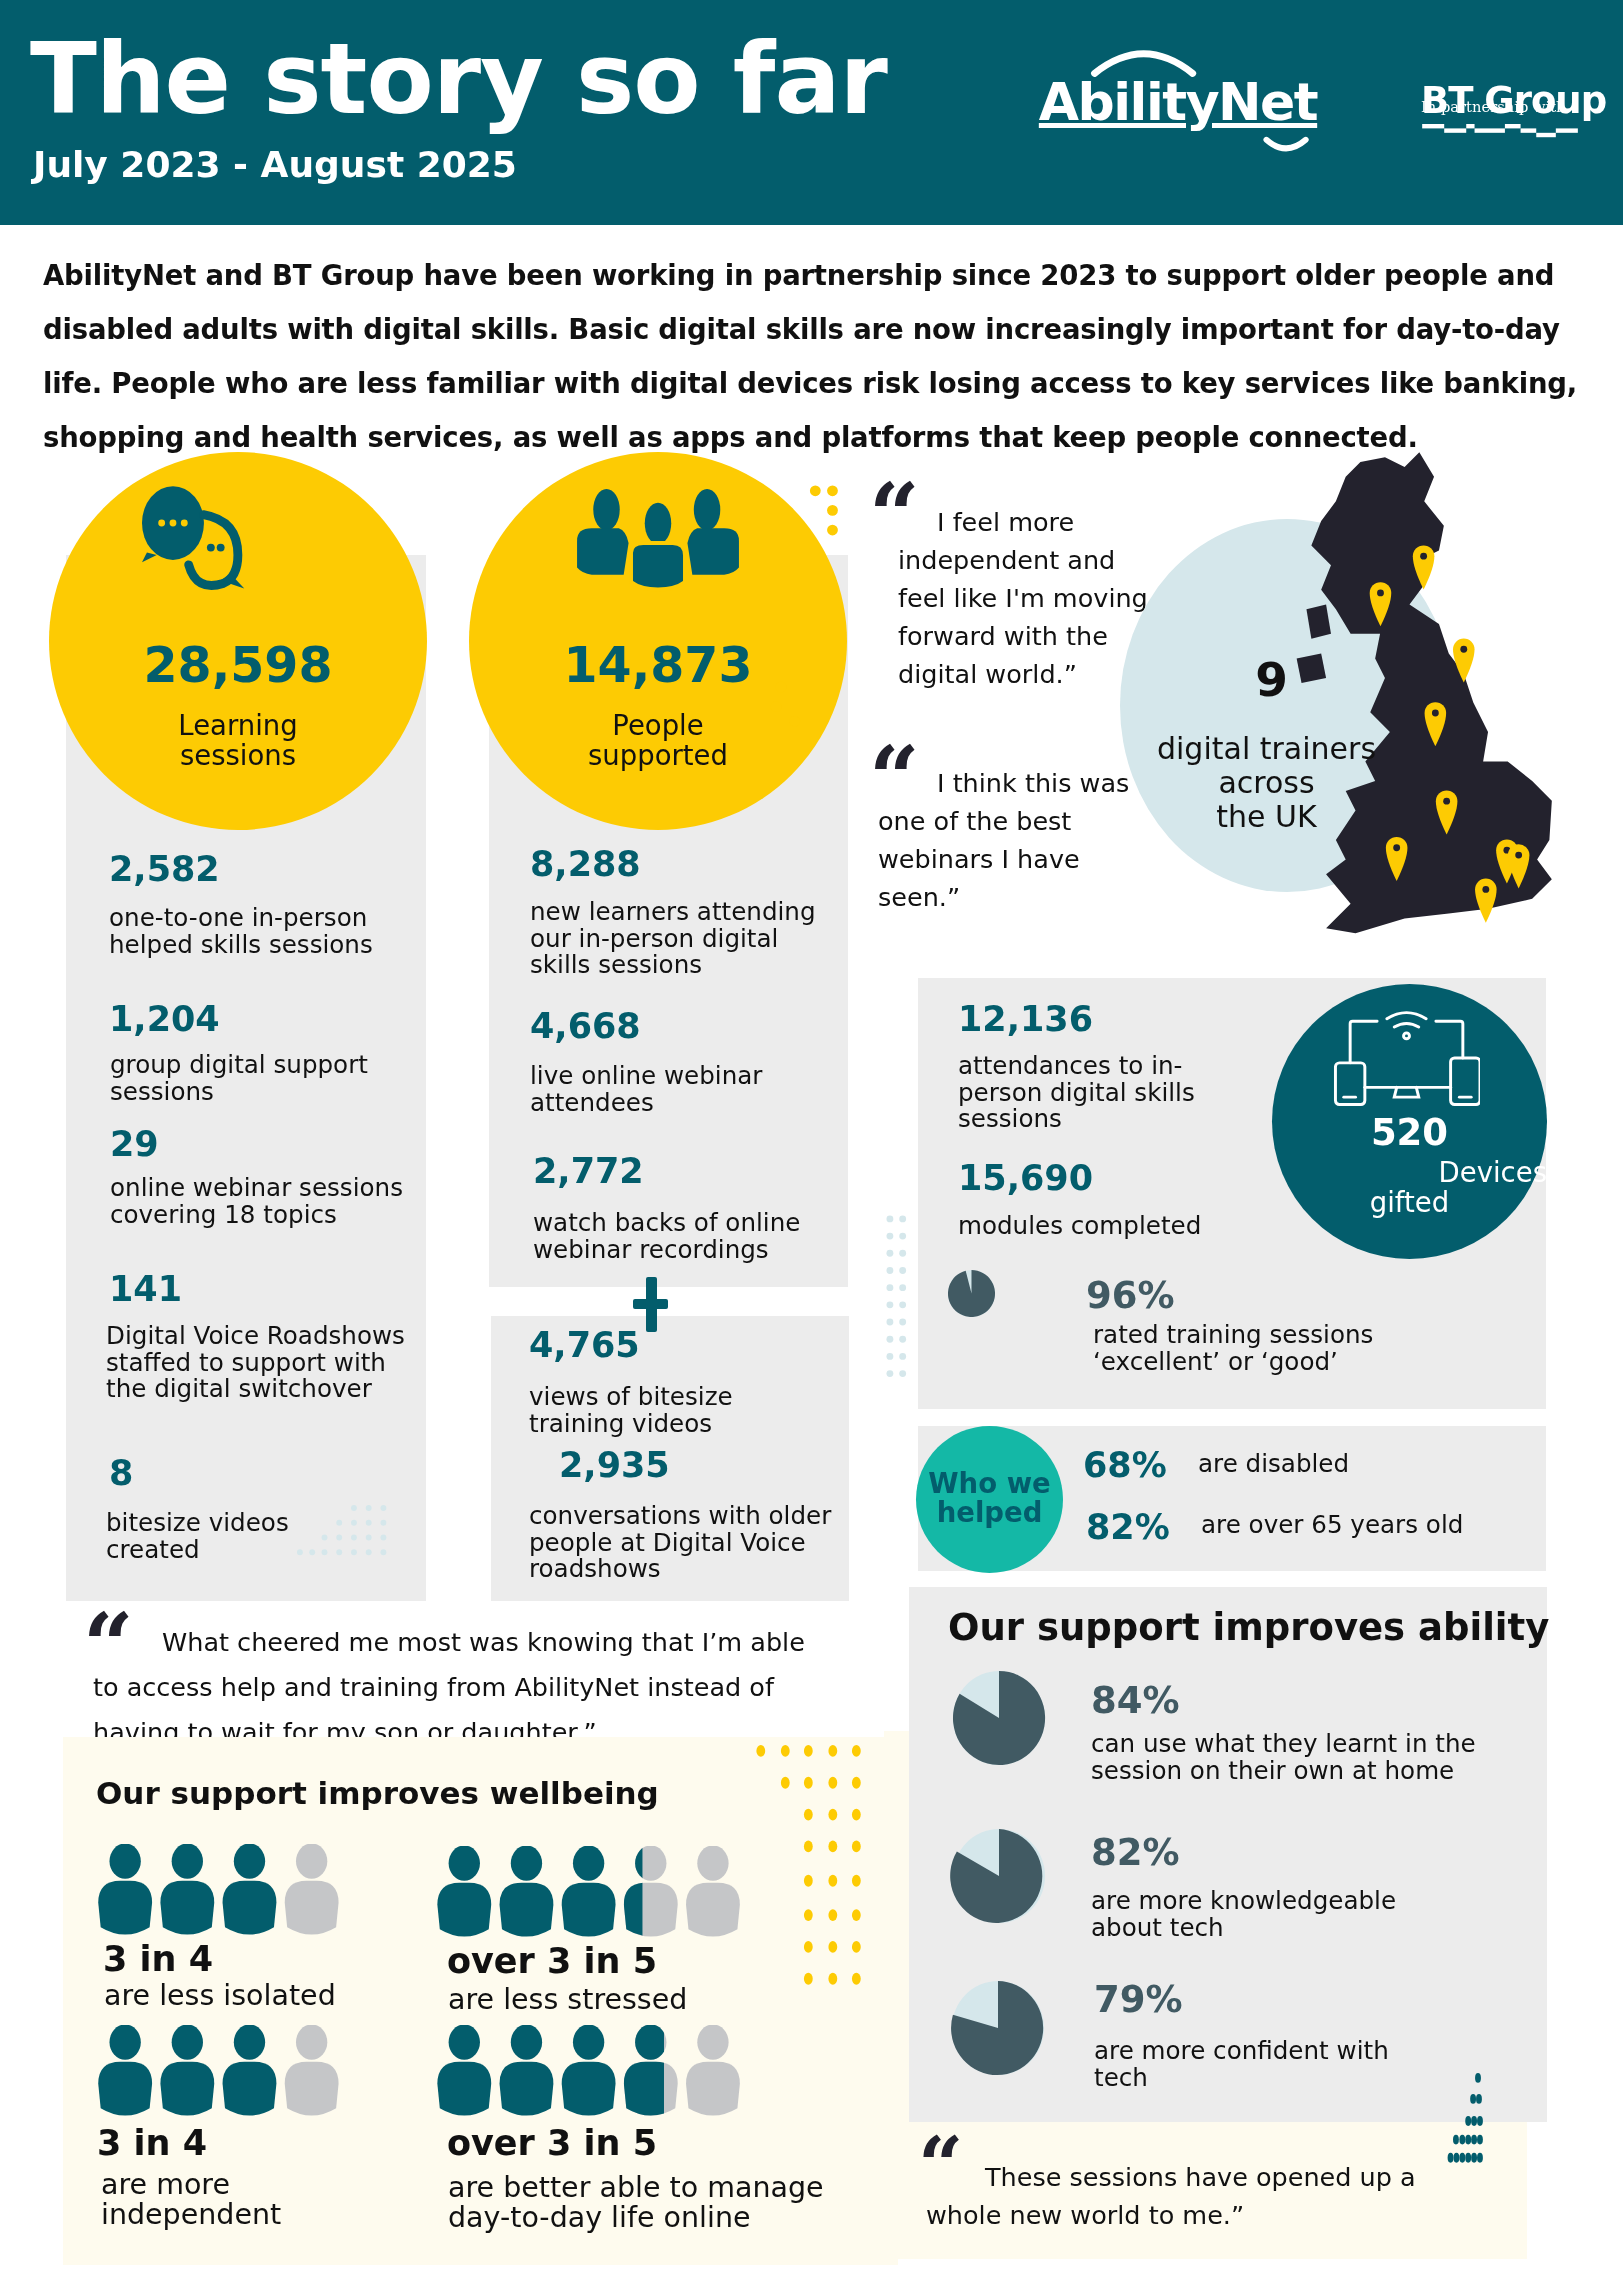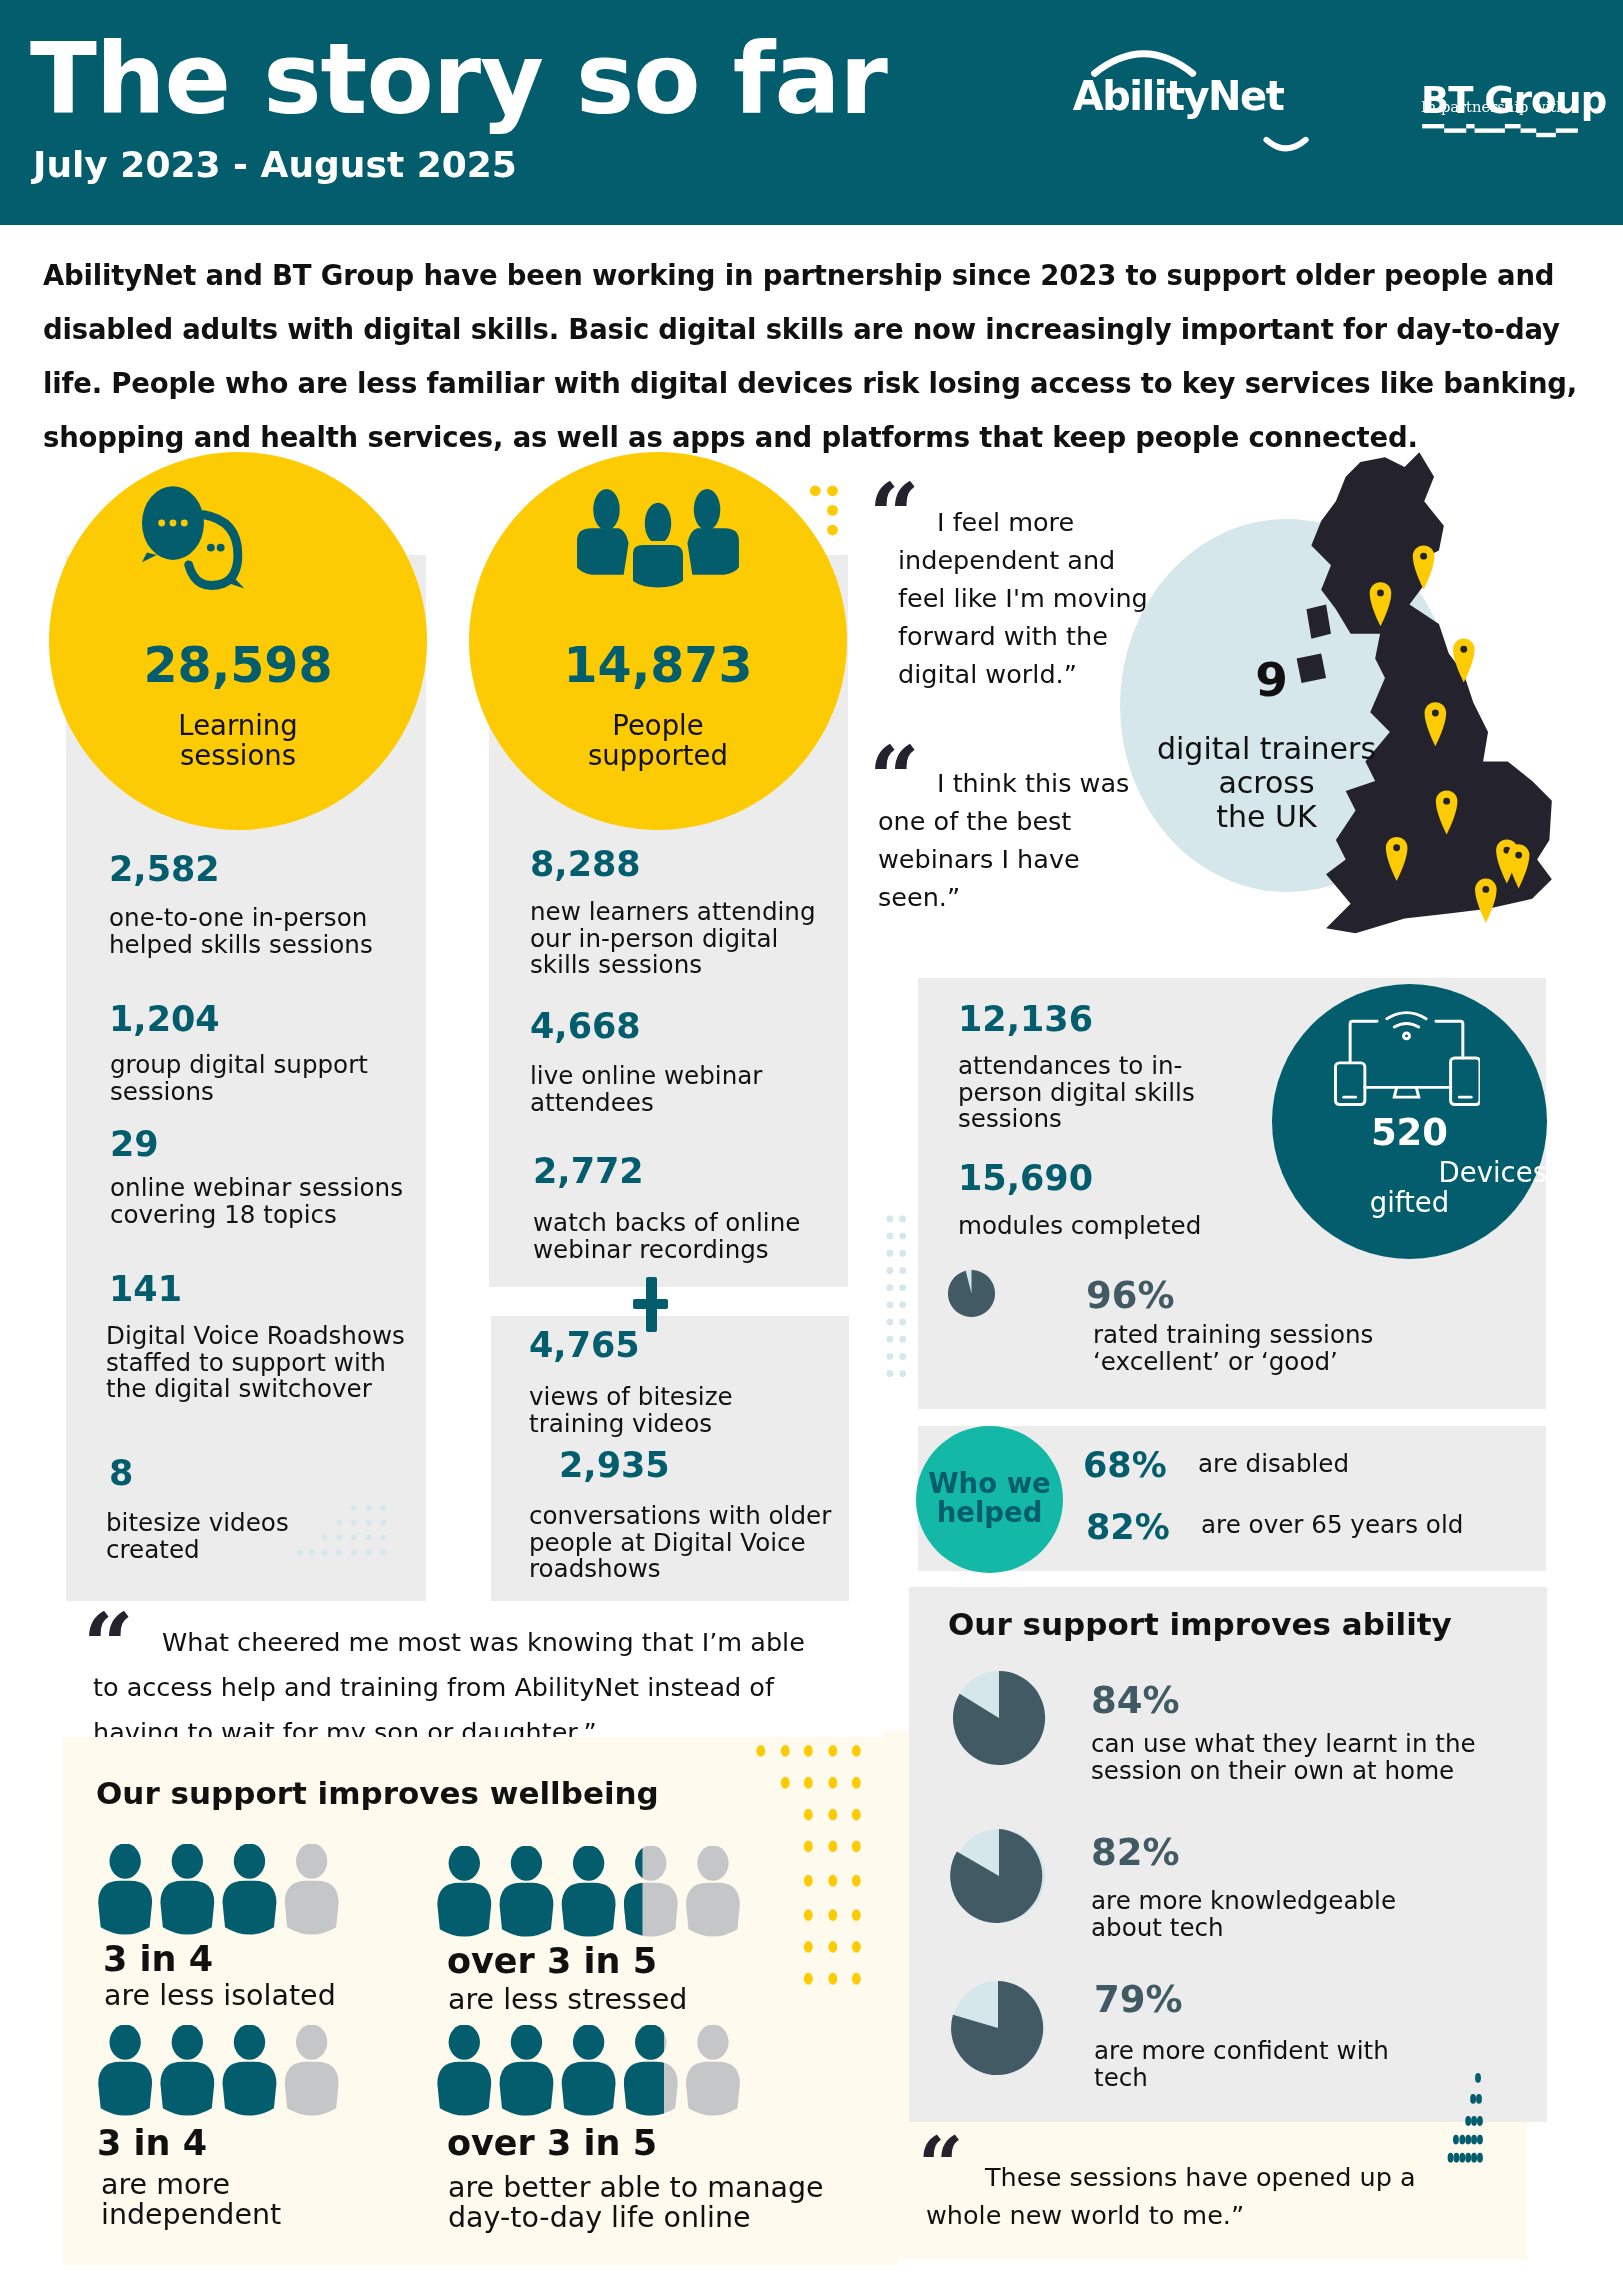--- a/index.html
+++ b/index.html
@@ -5,21 +5,21 @@
   * { box-sizing: border-box; margin: 0; padding: 0; }
   html, body { width: 1623px; height: 2295px; background: #ffffff; overflow: hidden; }
   body { position: relative; font-family: "DejaVu Sans", sans-serif; color: #111; }
   .abs { position: absolute; }
 
   
   .header { left: 0; top: 0; width: 1623px; height: 225px; background: #035d6c; }
   .title { left: 30px; top: 29.5px; font-size: 98px; font-weight: bold; color: #fff; letter-spacing: -1px; line-height: 1; }
   .subtitle { left: 33px; top: 147px; font-size: 36px; font-weight: bold; color: #fff; line-height: 1; }
   .logo-an { left: 1011px; top: 39px; width: 334px; height: 118px; }
-  .logo-an-text { position: absolute; left: 0; top: 37px; width: 100%; text-align: center; font-size: 40px; font-weight: bold; color: #fff; letter-spacing: -1.5px; line-height: 1; }
+  .logo-an-text { position: absolute; left: 0; top: 37px; width: 100%; text-align: center; font-size: 52px; font-weight: bold; color: #fff; letter-spacing: -1.5px; line-height: 1; text-decoration: underline; }
   .bt-small { left: 1421px; top: 58px; font-size: 14.7px; color: #fff; font-family: "DejaVu Serif", serif; margin-top: 40px; }
   .bt-big { left: 1421px; top: 82px; font-size: 37px; font-weight: bold; color: #fff; letter-spacing: -1px; line-height: 1; }
   .bt-bars { left: 1422px; top: 124px; width: 157px; height: 14.7px; }
 
   
   .intro { left: 43px; top: 248px; width: 1542px; font-size: 27.5px; font-weight: bold; line-height: 54px; color: #111; letter-spacing: -0.2px; }
 
   
   .ycircle { background: #fdcb03; border-radius: 50%; }
   .circle-num { font-size: 49px; font-weight: bold; color: #035d6c; text-align: center; width: 100%; position: absolute; line-height: 1; }
@@ -289,21 +289,21 @@
   <div style="position:absolute;top:42px;width:100%;text-align:center;font-size:27.5px;font-weight:bold;color:#035d6c;line-height:30px">Who we</div>
   <div style="position:absolute;top:71px;width:100%;text-align:center;font-size:27.5px;font-weight:bold;color:#035d6c;line-height:30px">helped</div>
 </div>
 <div class="stat-num" style="left:1083px;top:1448px">68%</div>
 <div class="stat-txt" style="left:1198px;top:1451px;width:295px">are disabled</div>
 <div class="stat-num" style="left:1086px;top:1510px">82%</div>
 <div class="stat-txt" style="left:1201px;top:1512px;width:324px">are over 65 years old</div>
 
 <div class="abs" style="left:884px;top:1731px;width:643px;height:528px;background:#fefbee"></div>
 <div class="abs panel" style="left:909px;top:1587px;width:638px;height:535px;"></div>
-<div class="abs" style="left:948px;top:1606px;font-size:31px;font-weight:bold;color:#111">Our support improves ability</div>
+<div class="abs" style="left:948px;top:1606px;font-size:37px;font-weight:bold;color:#111">Our support improves ability</div>
 
 <svg class="abs" style="left:950px;top:1669px" width="98" height="98" viewBox="-50 -50 100 100">
   <ellipse rx="47" ry="48" fill="#d5e7eb"></ellipse>
   <path d="M0 0 L0 -48 A47 48 0 1 1 -40.2 -24.8 Z" fill="#415a63"></path>
 </svg>
 <div class="pct" style="left:1091px;top:1682px">84%</div>
 <div class="stat-txt" style="left:1091px;top:1731px;width:442px">can use what they learnt in the session on their own at home</div>
 
 <svg class="abs" style="left:950px;top:1827px" width="98" height="98" viewBox="-50 -50 100 100">
   <ellipse rx="47" ry="48" fill="#d5e7eb"></ellipse>

